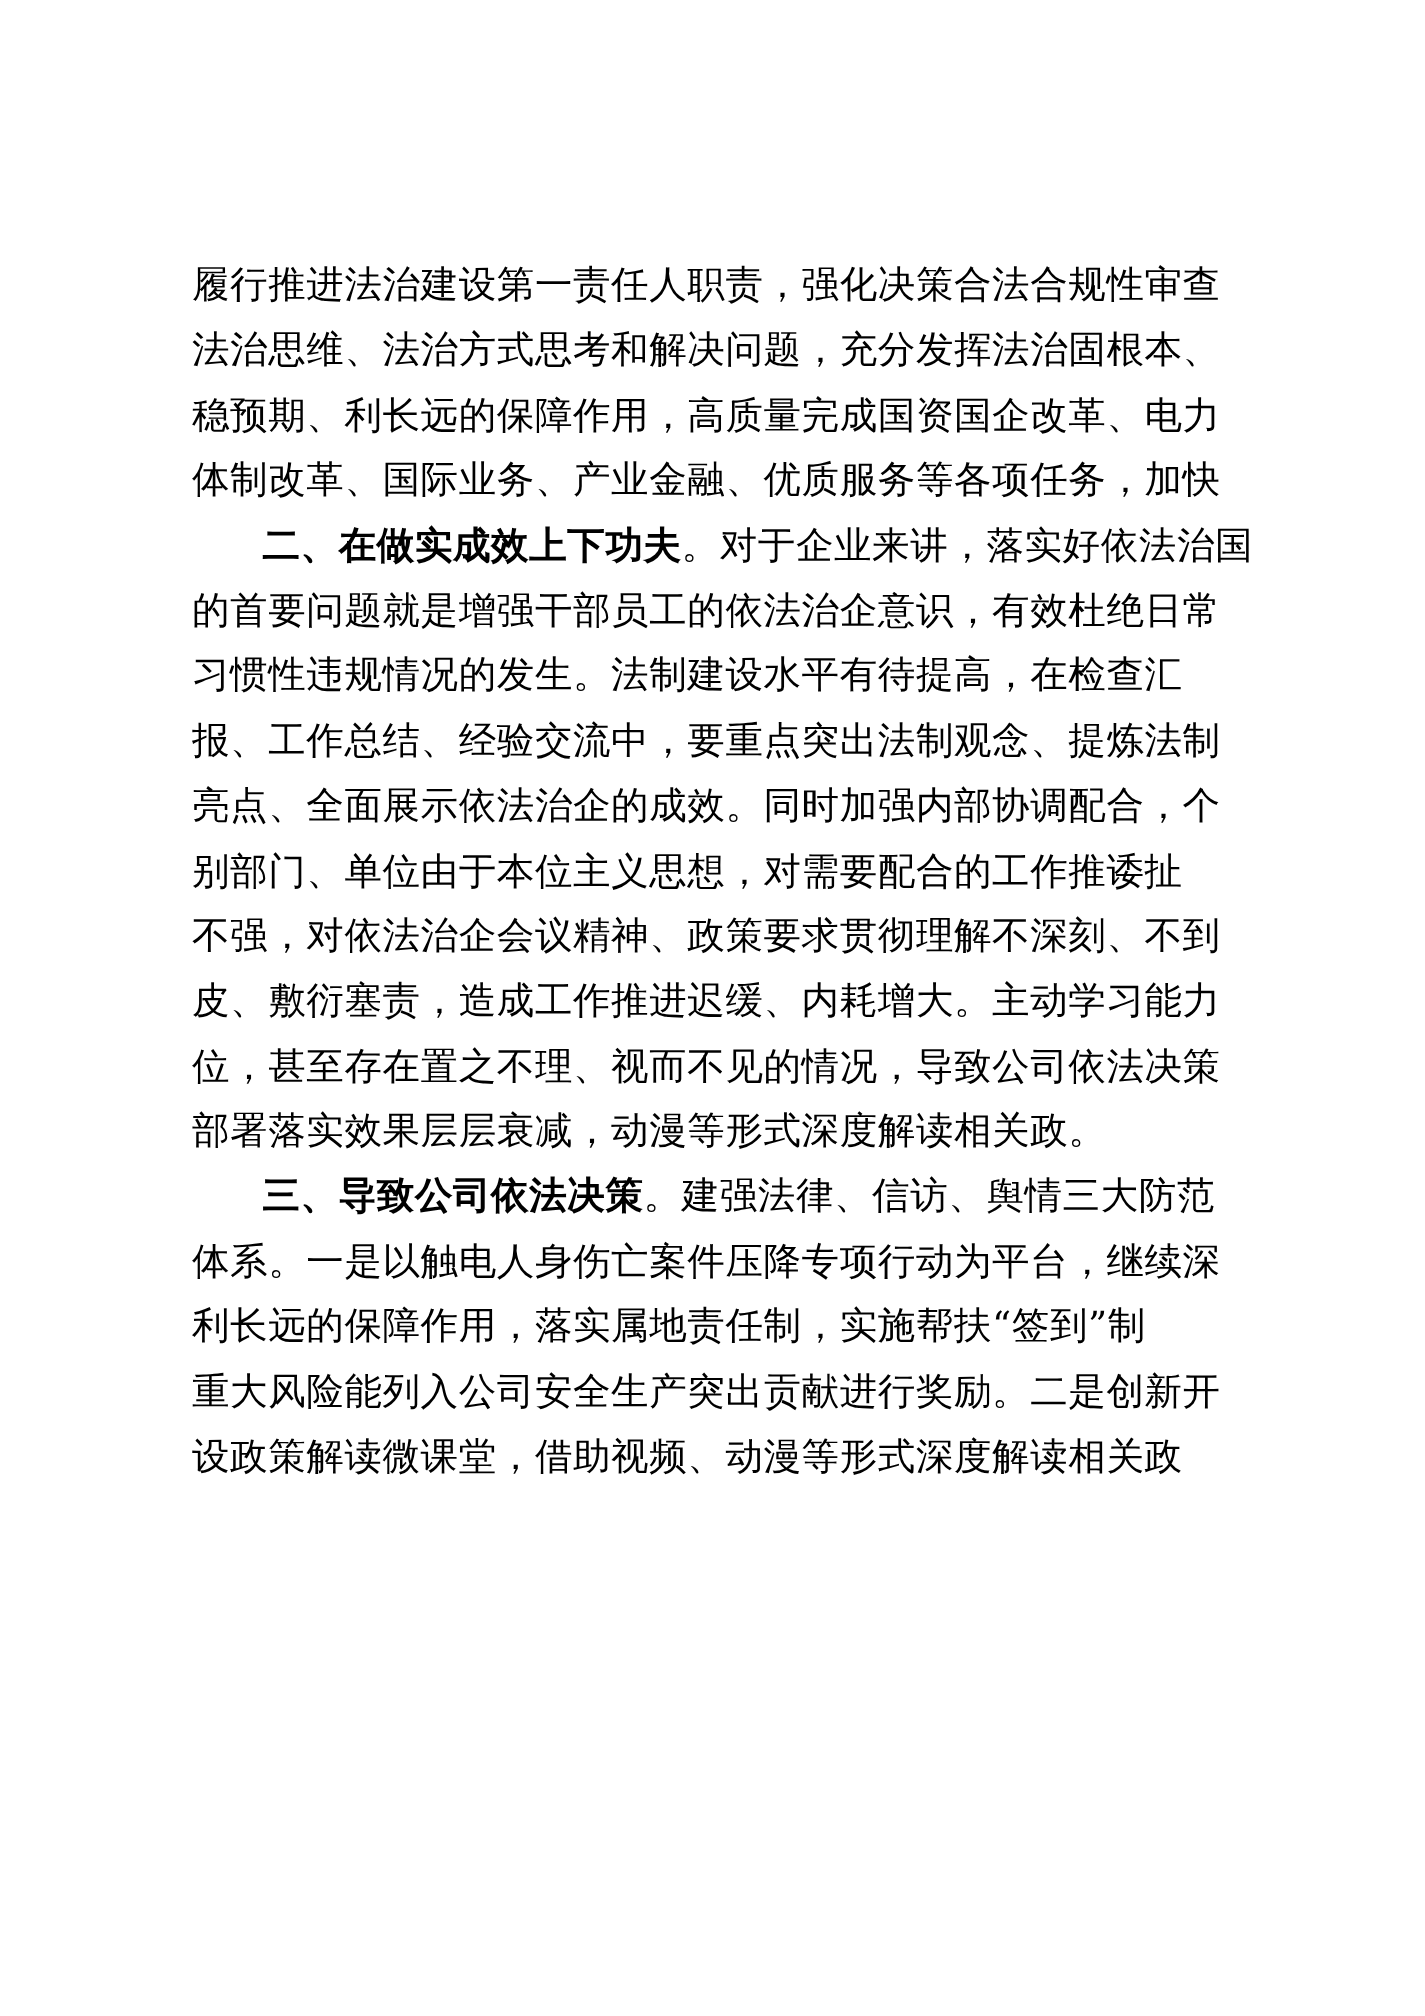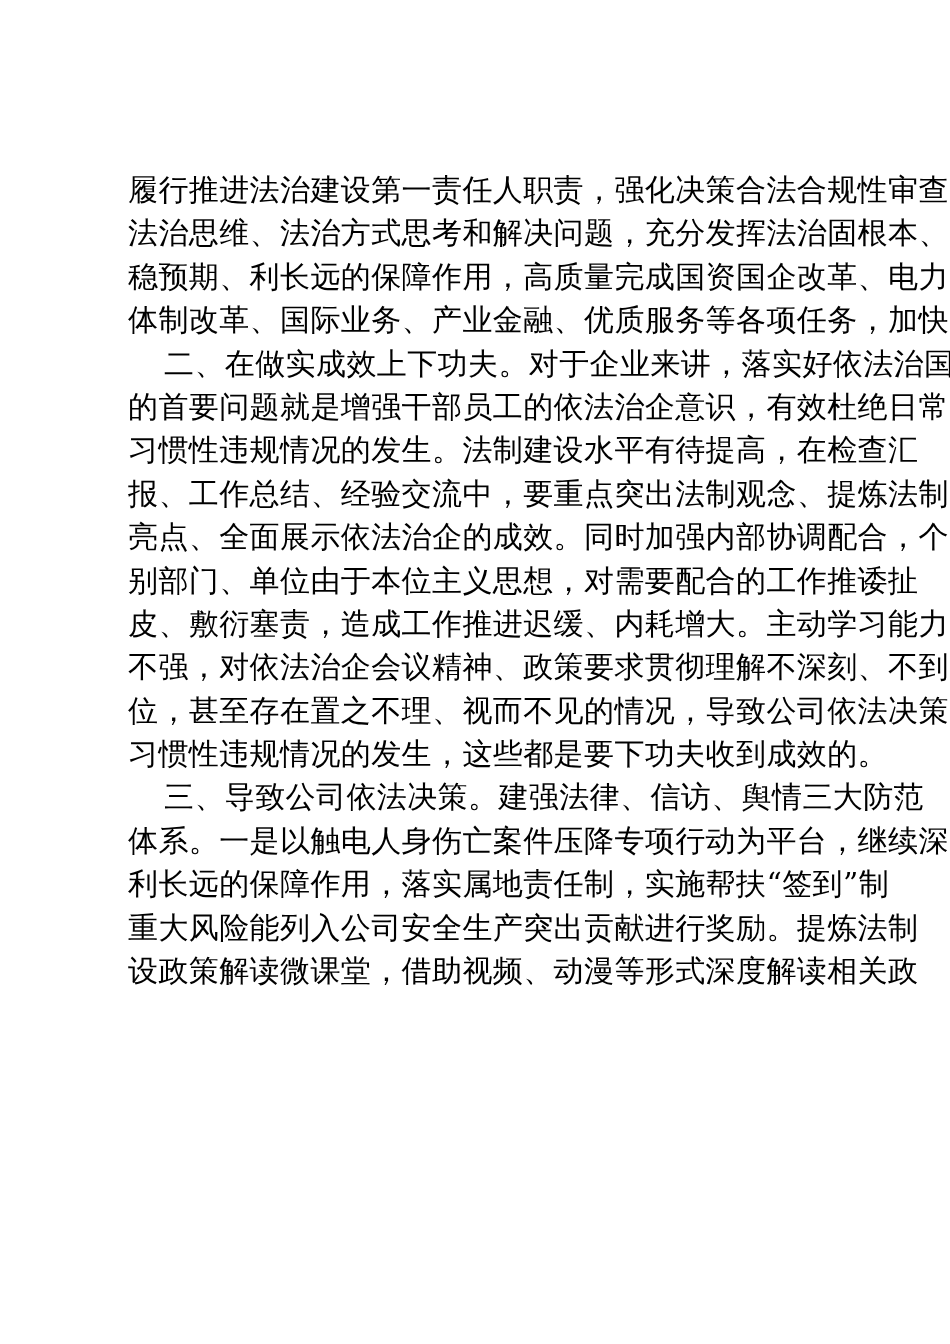--- a/index.html
+++ b/index.html
@@ -17,29 +17,30 @@
   }
   .page {
     position: absolute;
     left: 128px;
     top: 168px;
     width: 700px;
   }
   .line {
     height: 43.4px;
     line-height: 43.4px;
-    font-size: 30px;
+    font-size: 25px;
     white-space: nowrap;
     letter-spacing: 0.4px;
   }
   .indent {
     padding-left: 36px;
   }
   .bold {
-    font-weight: normal;
+    font-weight: bold;
+    margin-left: 11px;
   }
 </style>
 </head>
 <body>
 
 <div class="page">
 
   <div>
     <div class="line">履行推进法治建设第一责任人职责，强化决策合法合规性审查</div>
     <div class="line">法治思维、法治方式思考和解决问题，充分发挥法治固根本、</div>
@@ -47,27 +48,27 @@
     <div class="line">体制改革、国际业务、产业金融、优质服务等各项任务，加快</div>
   </div>
 
   <div>
     <div class="line indent"><span class="bold">二、在做实成效上下功夫</span><span>。对于企业来讲，落实好依法治国</span></div>
     <div class="line">的首要问题就是增强干部员工的依法治企意识，有效杜绝日常</div>
     <div class="line">习惯性违规情况的发生。法制建设水平有待提高，在检查汇</div>
     <div class="line">报、工作总结、经验交流中，要重点突出法制观念、提炼法制</div>
     <div class="line">亮点、全面展示依法治企的成效。同时加强内部协调配合，个</div>
     <div class="line">别部门、单位由于本位主义思想，对需要配合的工作推诿扯</div>
+    <div class="line">不强，对依法治企会议精神、政策要求贯彻理解不深刻、不到</div>
     <div class="line">皮、敷衍塞责，造成工作推进迟缓、内耗增大。主动学习能力</div>
-    <div class="line">不强，对依法治企会议精神、政策要求贯彻理解不深刻、不到</div>
     <div class="line">位，甚至存在置之不理、视而不见的情况，导致公司依法决策</div>
-    <div class="line">习惯性违规情况的发生，这些都是要下功夫收到成效的。</div>
+    <div class="line">部署落实效果层层衰减，动漫等形式深度解读相关政。</div>
   </div>
 
   <div>
     <div class="line indent"><span class="bold">三、导致公司依法决策</span><span>。建强法律、信访、舆情三大防范</span></div>
     <div class="line">体系。一是以触电人身伤亡案件压降专项行动为平台，继续深</div>
     <div class="line">利长远的保障作用，落实属地责任制，实施帮扶“签到”制</div>
-    <div class="line">重大风险能列入公司安全生产突出贡献进行奖励。提炼法制</div>
+    <div class="line">重大风险能列入公司安全生产突出贡献进行奖励。二是创新开</div>
     <div class="line">设政策解读微课堂，借助视频、动漫等形式深度解读相关政</div>
   </div>
 
 </div>
 
 </body></html>

